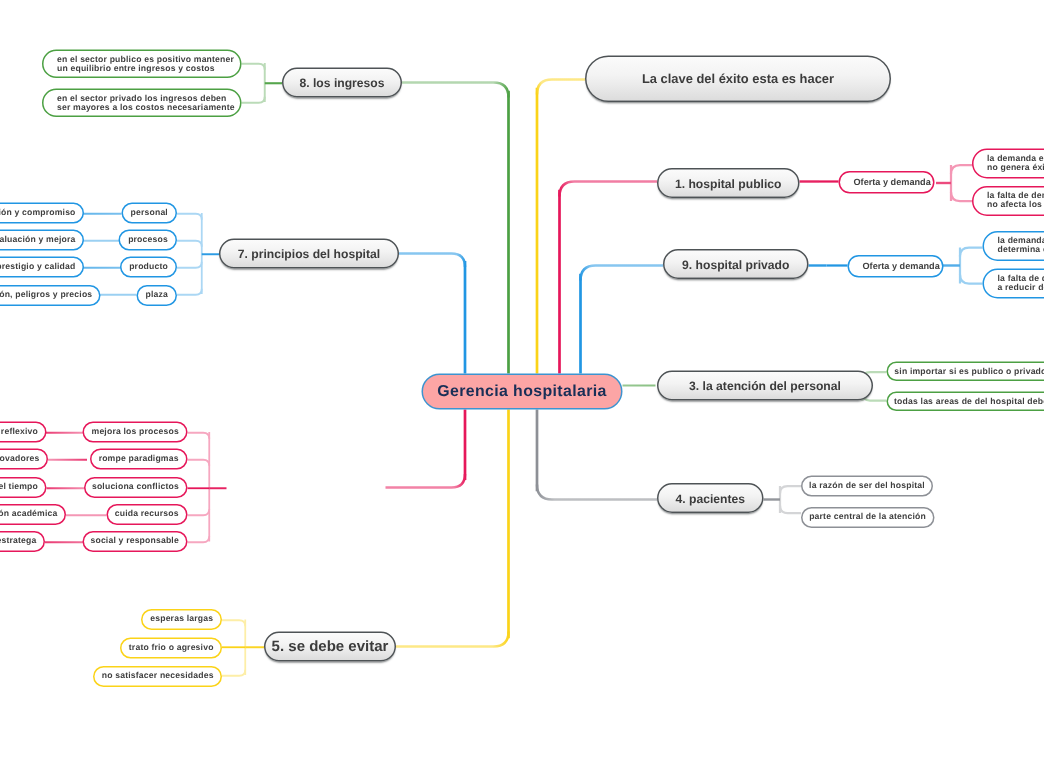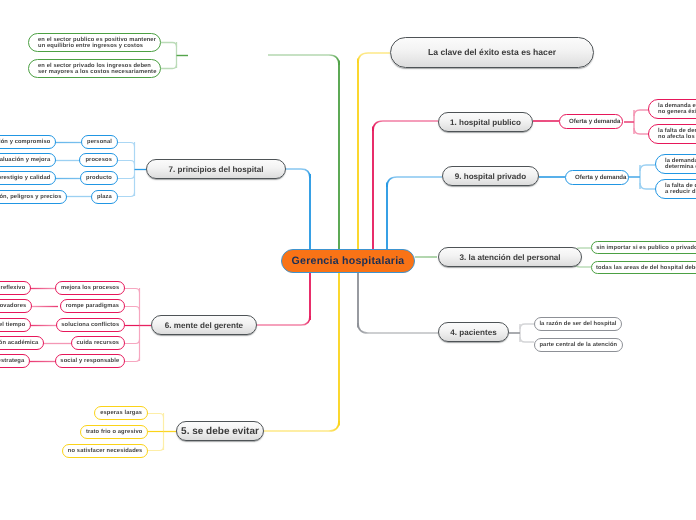--- a/index.html
+++ b/index.html
@@ -2,21 +2,21 @@
 <html><head>
 <meta charset="utf-8">
 <style>
   html,body{margin:0;padding:0;background:#ffffff;}
   body{width:696px;height:520px;font-family:"Liberation Sans",sans-serif;overflow:hidden;
     -webkit-font-smoothing:antialiased;text-rendering:geometricPrecision;}
   #stage{position:relative;width:696px;height:520px;overflow:hidden;background:#fff;}
   #links{position:absolute;left:0;top:0;width:696px;height:520px;}
   .node{position:absolute;box-sizing:border-box;display:flex;flex-direction:column;
         align-items:center;justify-content:center;text-align:center;white-space:nowrap;}
-  .center-node{border:1.9px solid #3d94d0;background:#f97316;border-radius:999px;color:#192f57;
+  .center-node{border:1.9px solid #3d94d0;background:#fca5a5;border-radius:999px;color:#192f57;
     font-weight:bold;font-size:10.6px;letter-spacing:0.25px;}
   .pill3d{border:1.15px solid #4e5356;border-radius:999px;color:#3c3c3c;font-weight:bold;
     background:linear-gradient(to bottom,#fbfbfb 0%,#f3f3f3 42%,#ebebeb 64%,#dcdcdc 100%);
     box-shadow:0 1.4px 1.2px -0.6px rgba(40,45,48,.55);}
   .leaf{border-radius:999px;background:#ffffff;color:#3f3f3f;font-weight:bold;border-style:solid;
     align-items:flex-start;padding-left:9px;padding-right:9px;text-align:left;}
   .leaf.one-line{align-items:center;padding-left:7px;padding-right:7px;text-align:center;}
   .ln{display:block;}
 </style>
 </head>
@@ -189,25 +189,25 @@
     </div>
     <div class="node pill3d" style="left: 438px; top: 247px; width: 144px; height: 20px; font-size: 8.1px;">
       <span class="ln">3. la atención del personal</span>
     </div>
     <div class="node pill3d" style="left: 438px; top: 322px; width: 71px; height: 20px; font-size: 8.1px;">
       <span class="ln">4. pacientes</span>
     </div>
     <div class="node pill3d" style="left: 176px; top: 421px; width: 88px; height: 20px; font-size: 10px;">
       <span class="ln">5. se debe evitar</span>
     </div>
-    <div class="node pill3d" style="left: 151px; top: 315px; width: 106px; height: 20px; font-size: 8.1px;">
-      <span class="ln">6. mente del gerente</span>
-    </div>
-    <div class="node pill3d" style="left: 146px; top: 159px; width: 140px; height: 20px; font-size: 8.1px;">
+    <div class="node pill3d" style="left: 146px; top: 159px; width: 120px; height: 20px; font-size: 8.1px;">
       <span class="ln">7. principios del hospital</span>
+    </div>
+    <div class="node pill3d" style="left: 188px; top: 45px; width: 80px; height: 20px; font-size: 8.1px;">
+      <span class="ln">8. los ingresos</span>
     </div>
     <div class="node leaf" style="left: 559px; top: 114px; width: 63.9px; height: 15px; border-color: rgb(230, 23, 90); border-width: 1.4px; font-size: 6.1px;">
       <span class="ln">Oferta y demanda</span>
     </div>
     <div class="node leaf" style="left: 565px; top: 170px; width: 63.9px; height: 15px; border-color: rgb(33, 150, 227); border-width: 1.4px; font-size: 6.1px;">
       <span class="ln">Oferta y demanda</span>
     </div>
     <div class="node leaf" style="left: 648px; top: 99px; width: 75px; height: 20px; border-color: rgb(230, 23, 90); border-width: 1.4px; font-size: 5.75px; letter-spacing: 0.12px;">
       <span class="ln">la demanda excesiva</span>
       <span class="ln">no genera éxito</span>

